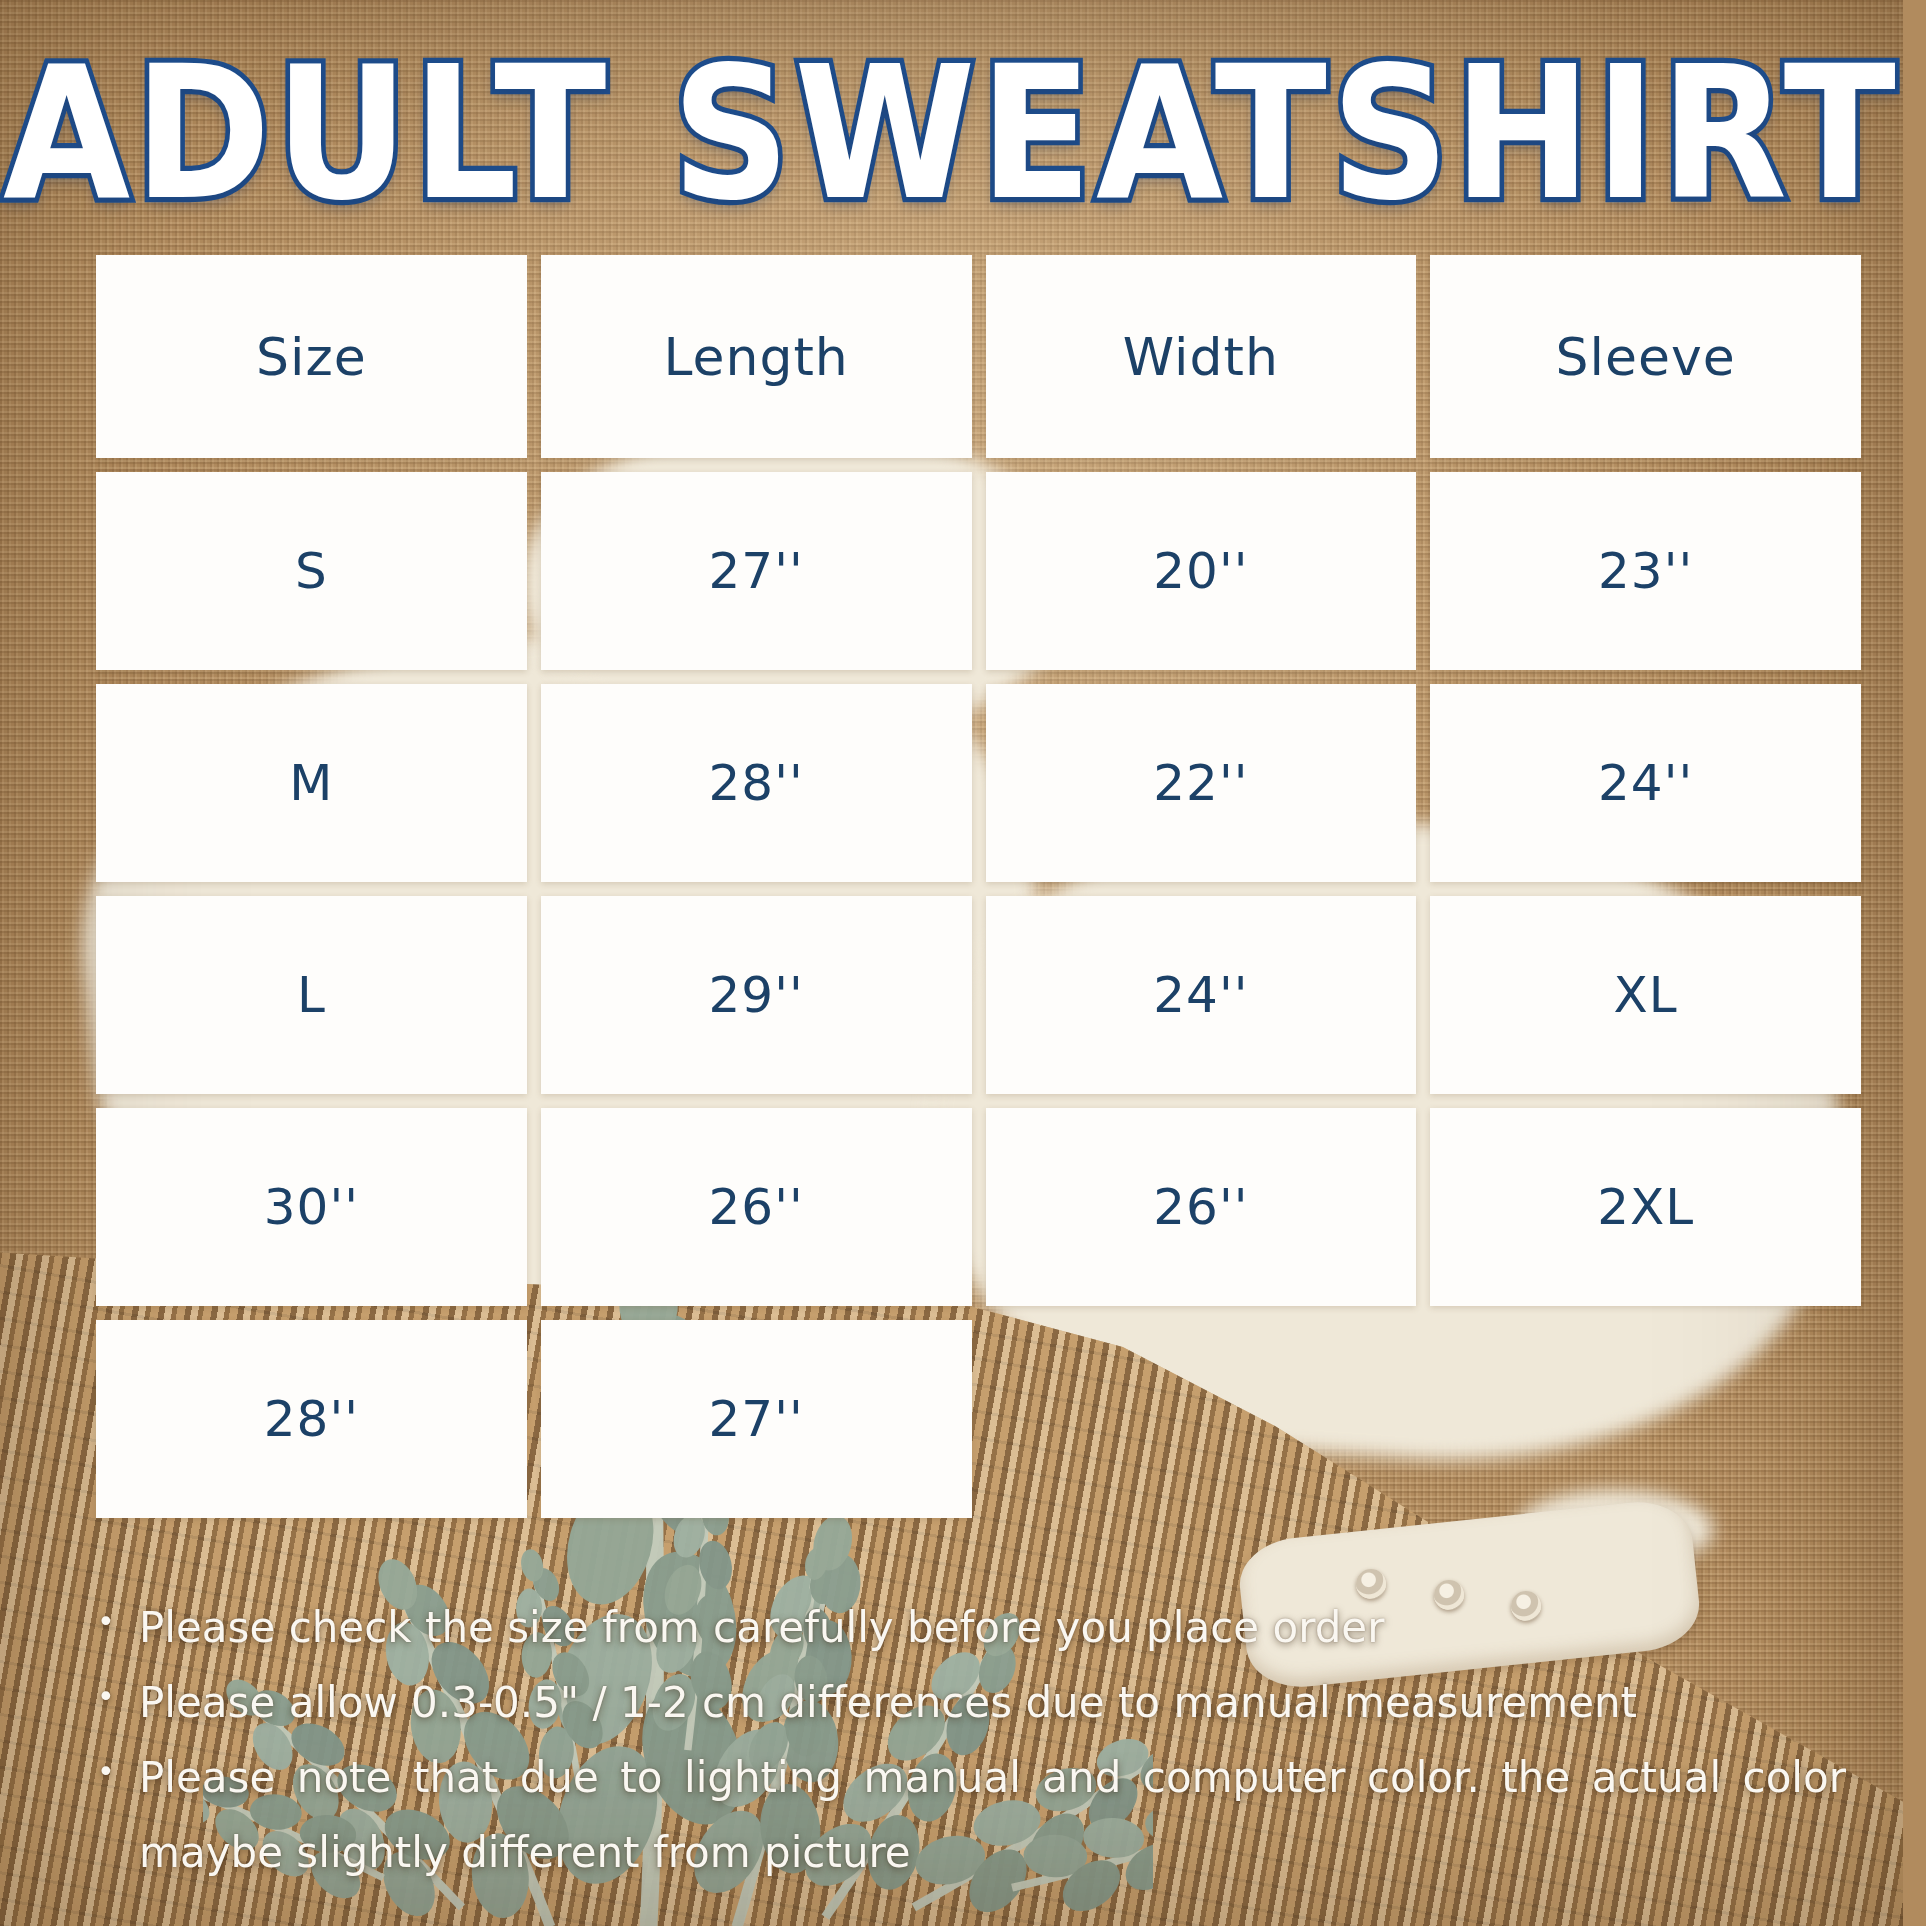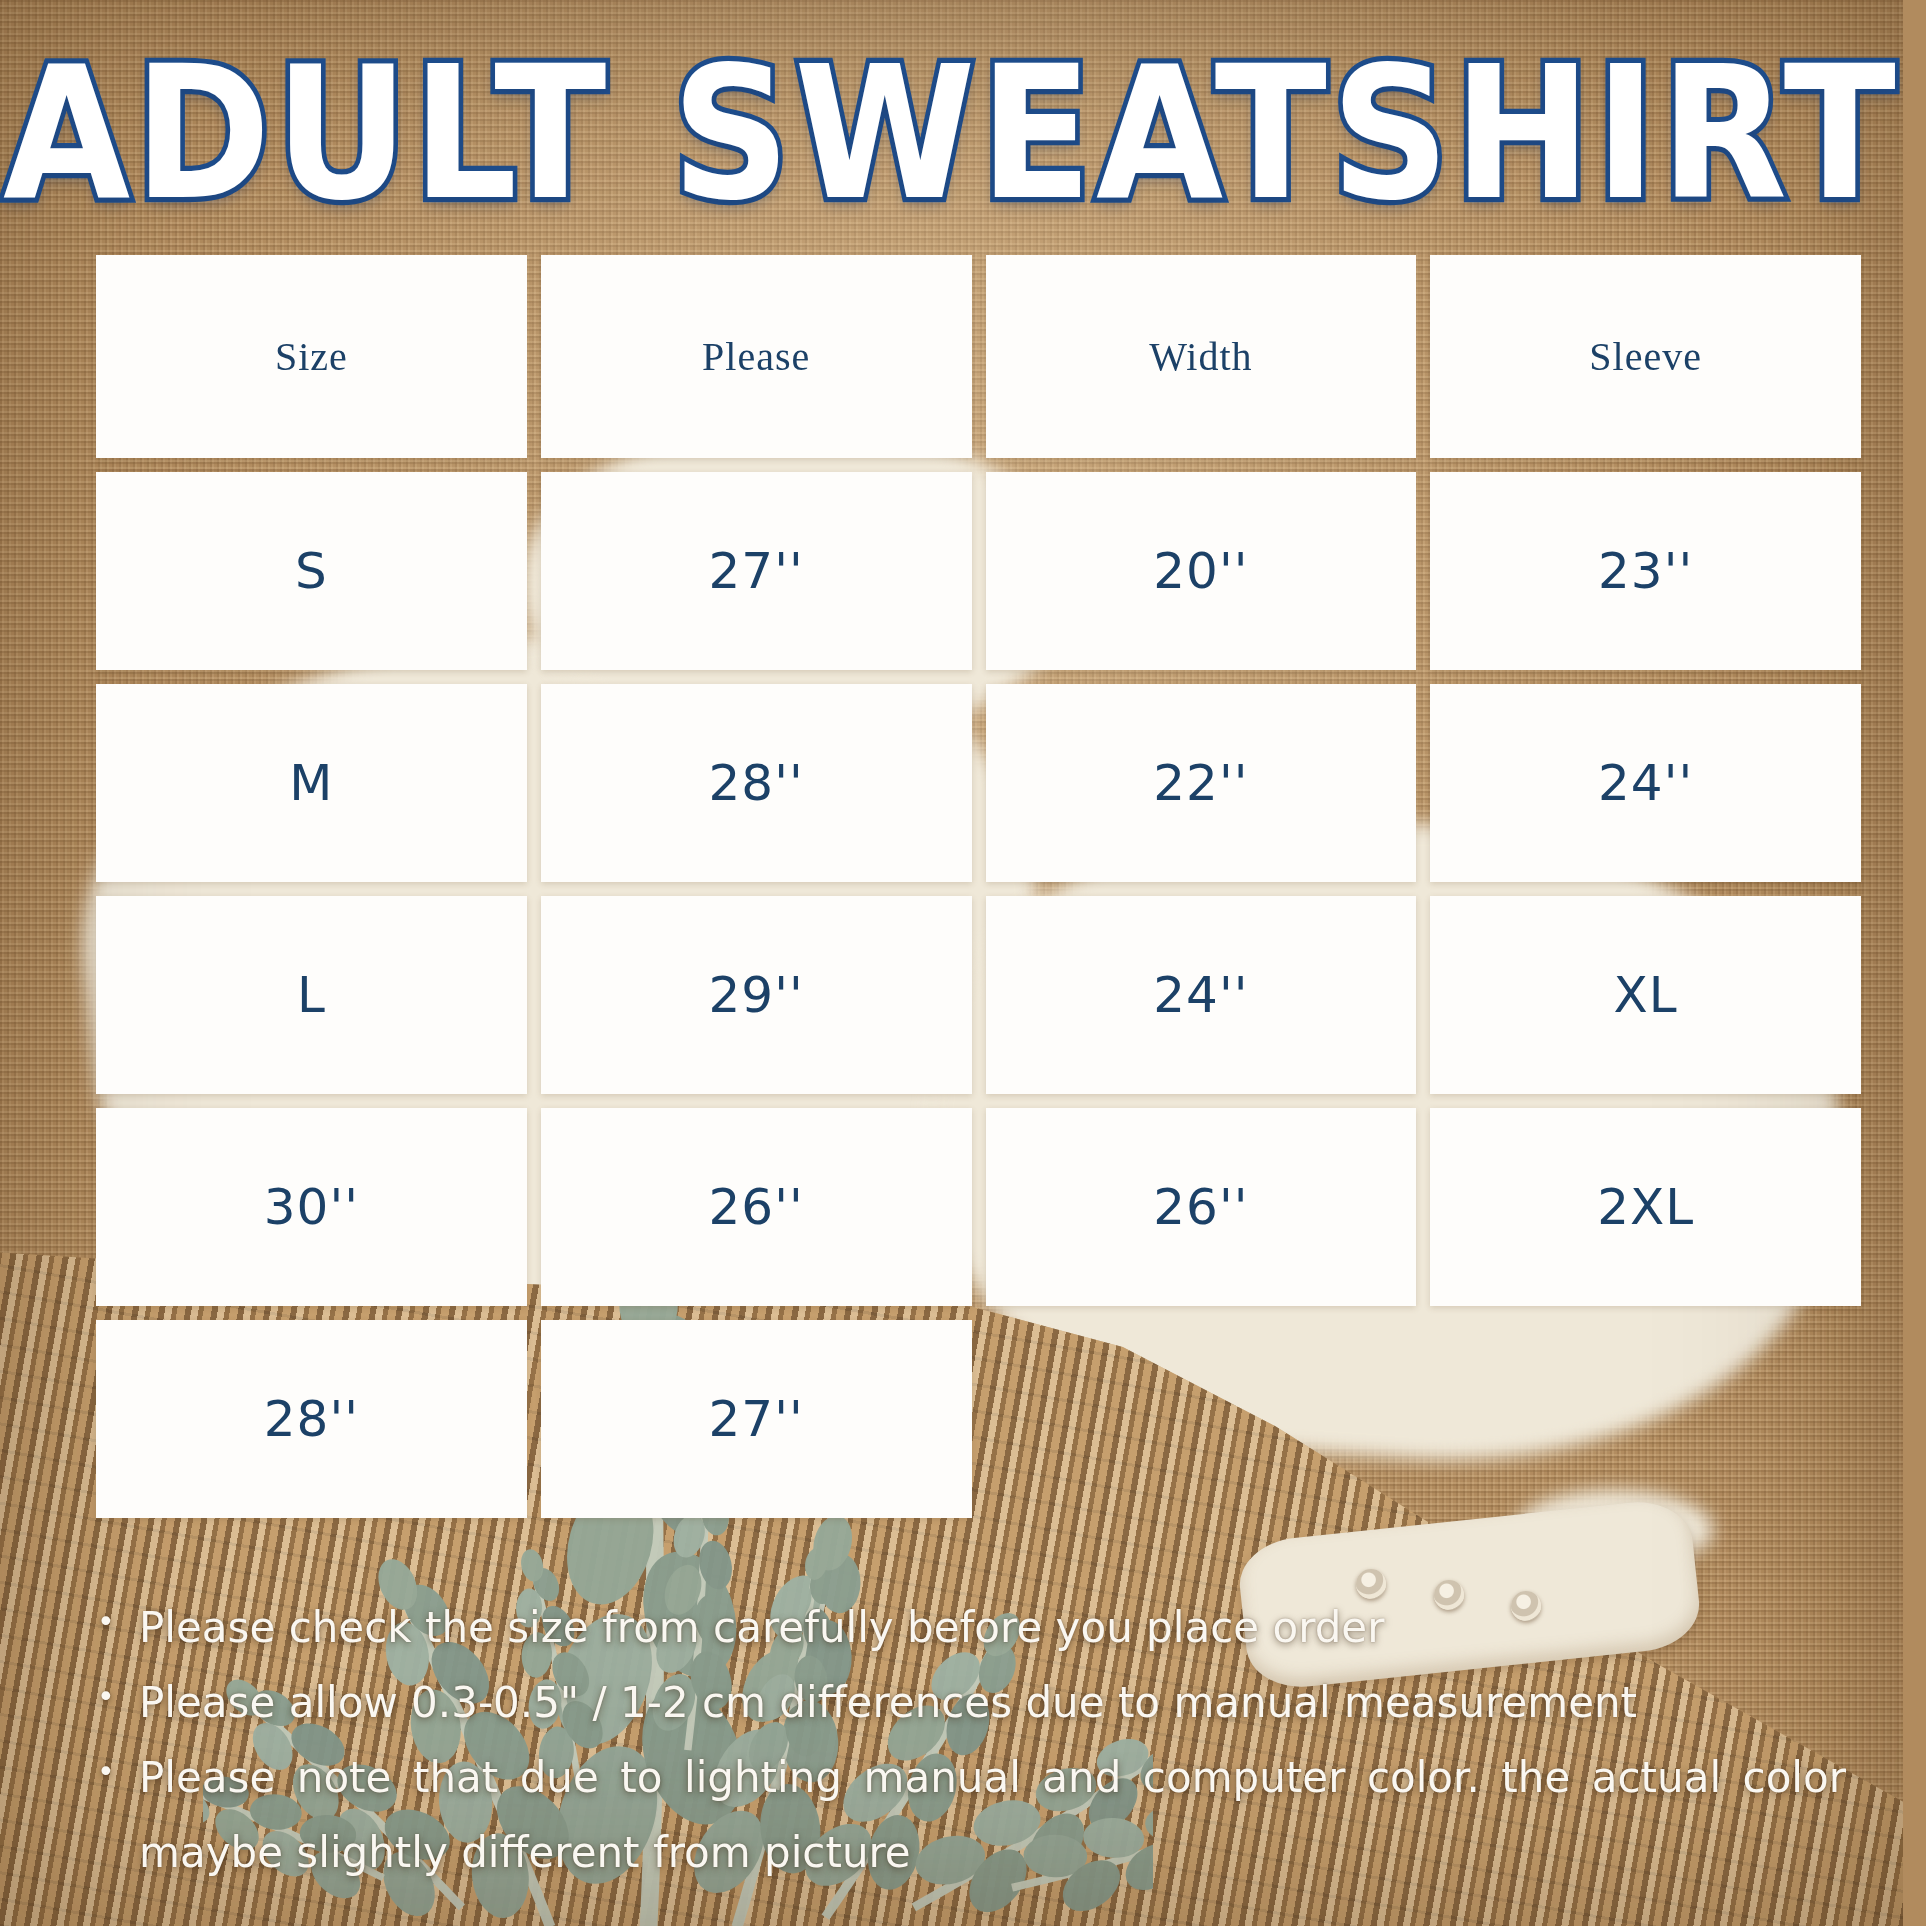--- a/index.html
+++ b/index.html
@@ -49,21 +49,21 @@
          transform:scale(1.04,1.16);transform-origin:50% 0;
          text-shadow:0 7px 12px rgba(30,55,100,.30);}
 
   
   .size-table{position:absolute;left:96px;top:255px;width:1765px;z-index:10;
               display:grid;grid-template-columns:repeat(4,1fr);
               grid-template-rows:203px repeat(5,198px);gap:14px;}
   .cell{background:var(--cell-background,#fefdfb);display:flex;align-items:center;justify-content:center;
         color:var(--table-text,#1c4167);font-size:50px;letter-spacing:1px;
         box-shadow:0 2px 6px rgba(100,70,40,.18);}
-  .cell.head{font-size:40px;font-family:Liberation Serif, serif;}
+  .cell.head{font-size:52px;}
 
   
   .notes{position:absolute;left:91px;right:57px;top:1590px;z-index:10;
          color:var(--note-text,#faf7f1);font-size:42px;
          text-shadow:0 2px 7px rgba(55,35,15,.55), 0 0 2px rgba(55,35,15,.35);}
   .note-line{position:relative;padding-left:48px;line-height:75px;min-height:75px;}
   .note-line .bullet{position:absolute;left:6px;top:-6px;font-size:30px;line-height:75px;}
   .note-line.justify{text-align:justify;text-align-last:justify;}
   .note-line.continuation{padding-left:48px;}
 </style>
@@ -110,21 +110,21 @@
     <use href="#sprig" transform="translate(360,600) rotate(-12) scale(1.1)"></use>
     <use href="#sprig" transform="translate(560,600) rotate(10) scale(1.1)"></use>
   </svg>
 
   <div class="vignette"></div>
 
   <div class="title">ADULT SWEATSHIRT</div>
 
   <div class="size-table">
     <div class="cell head">Size</div>
-    <div class="cell head">Please</div>
+    <div class="cell head">Length</div>
     <div class="cell head">Width</div>
     <div class="cell head">Sleeve</div>
 
     <div class="cell">S</div>
     <div class="cell">27''</div>
     <div class="cell">20''</div>
     <div class="cell">23''</div>
 
     <div class="cell">M</div>
     <div class="cell">28''</div>

